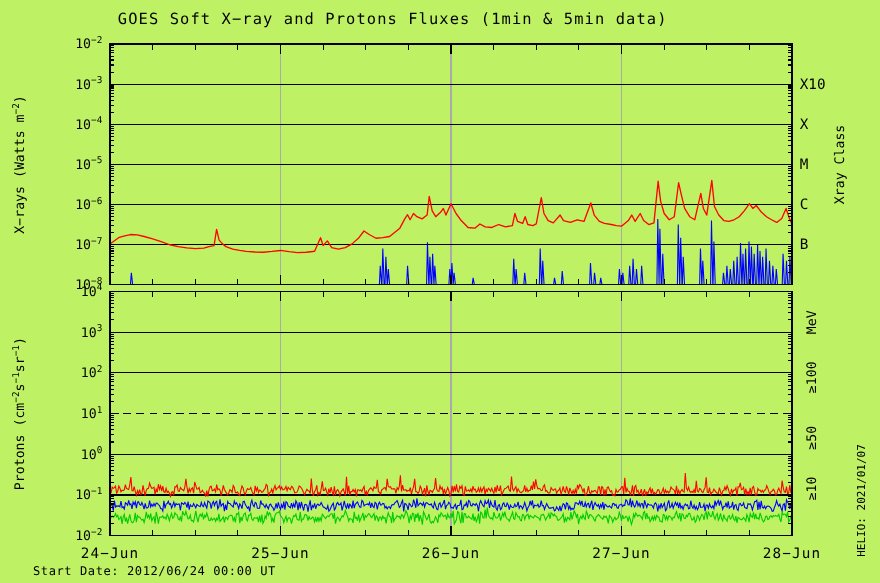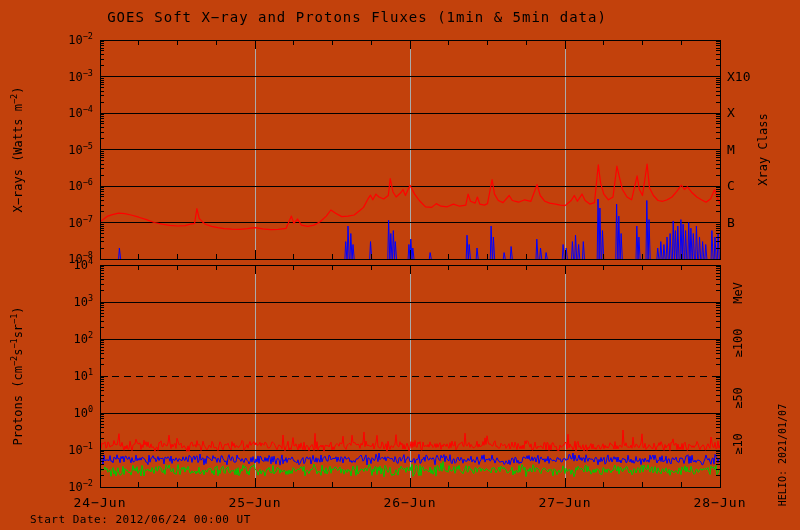--- a/index.html
+++ b/index.html
@@ -1,16 +1,16 @@
 <!DOCTYPE html>
 <html><head>
 <meta charset="utf-8">
 <style>
   html,body{margin:0;padding:0;background:#ffffff;}
-  .figure{position:relative;width:800px;height:530px;background:#c2410c;overflow:hidden;}
+  .figure{position:relative;width:800px;height:530px;background:#bef264;overflow:hidden;}
   svg{display:block;}
   svg text{font-family:"DejaVu Sans Mono","Liberation Mono",monospace;fill:#000000;}
 </style>
 </head>
 <body>
 
 <div class="figure">
   <svg id="plot" width="800" height="530" viewBox="0 0 800 530">
     <text x="357" y="22" text-anchor="middle" font-size="14" letter-spacing="1">GOES Soft X−ray and Protons Fluxes   (1min &amp; 5min data)</text>
     <g id="gen">

